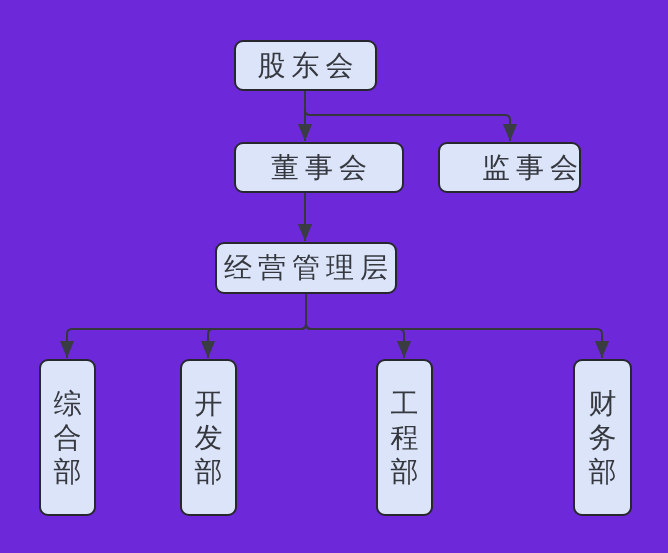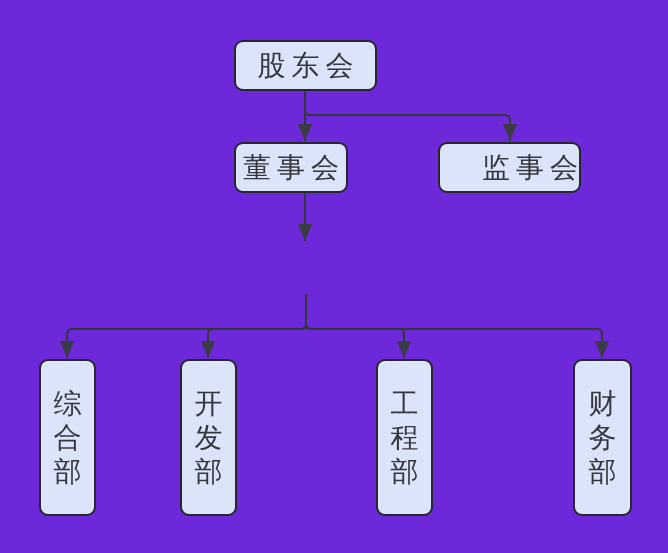--- a/index.html
+++ b/index.html
@@ -68,25 +68,28 @@
         <path d="M306 294 L306 324 Q306 329 301 329 L72 329 Q67 329 67 334 L67 358" fill="none" stroke="#34373c" stroke-width="2" marker-end="url(#arrowhead)"></path>
         <path d="M306 294 L306 324 Q306 329 301 329 L213 329 Q208 329 208 334 L208 358" fill="none" stroke="#34373c" stroke-width="2" marker-end="url(#arrowhead)"></path>
         <path d="M306 294 L306 324 Q306 329 311 329 L399 329 Q404 329 404 334 L404 358" fill="none" stroke="#34373c" stroke-width="2" marker-end="url(#arrowhead)"></path>
         <path d="M306 294 L306 324 Q306 329 311 329 L597 329 Q602 329 602 334 L602 358" fill="none" stroke="#34373c" stroke-width="2" marker-end="url(#arrowhead)"></path>
       </g>
   </svg>
   <div id="nodes">
       <div class="node horizontal" style="left: 234px; top: 40px; width: 143px; height: 51px; background: rgb(219, 228, 248); border: 2px solid rgb(38, 40, 46);">
         <div class="node-label" style="color: rgb(54, 56, 63);">股东会</div>
       </div>
-      <div class="node horizontal" style="left: 234px; top: 142px; width: 114px; height: 51px; background: rgb(219, 228, 248); border: 2px solid rgb(38, 40, 46);">
+      <div class="node horizontal" style="left: 234px; top: 142px; width: 170px; height: 51px; background: rgb(219, 228, 248); border: 2px solid rgb(38, 40, 46);">
         <div class="node-label" style="color: rgb(54, 56, 63);">董事会</div>
       </div>
       <div class="node horizontal" style="left: 438px; top: 142px; width: 143px; height: 51px; background: rgb(219, 228, 248); border: 2px solid rgb(38, 40, 46); padding-left: 41px;">
         <div class="node-label" style="color: rgb(54, 56, 63);">监事会</div>
+      </div>
+      <div class="node horizontal" style="left: 215px; top: 242px; width: 182px; height: 52px; background: rgb(219, 228, 248); border: 2px solid rgb(38, 40, 46);">
+        <div class="node-label" style="color: rgb(54, 56, 63);">经营管理层</div>
       </div>
       <div class="node vertical" style="left: 39px; top: 359px; width: 57px; height: 157px; background: rgb(219, 228, 248); border: 2px solid rgb(38, 40, 46);">
         <div class="node-label" style="color: rgb(54, 56, 63);">
           <span>综</span>
           <span>合</span>
           <span>部</span>
         </div>
       </div>
       <div class="node vertical" style="left: 180px; top: 359px; width: 57px; height: 157px; background: rgb(219, 228, 248); border: 2px solid rgb(38, 40, 46);">
         <div class="node-label" style="color: rgb(54, 56, 63);">

